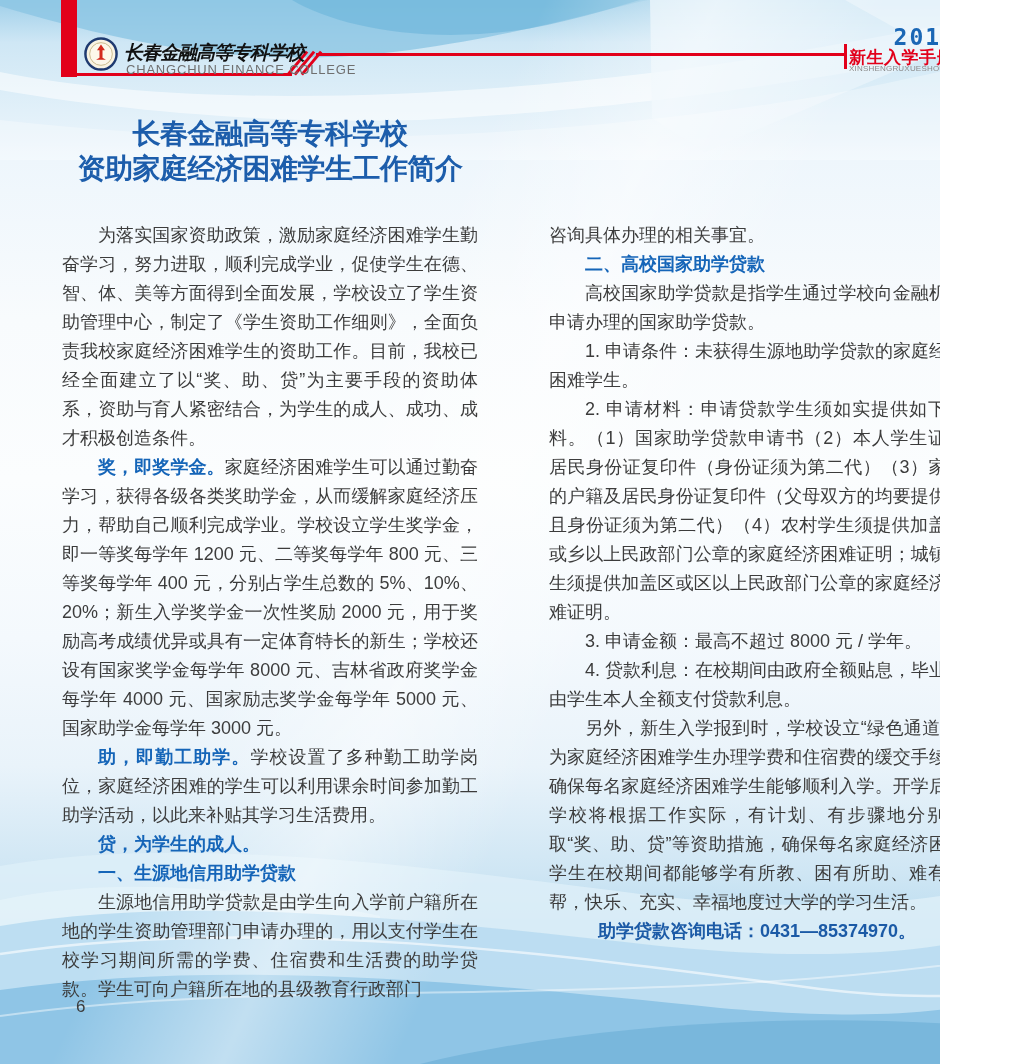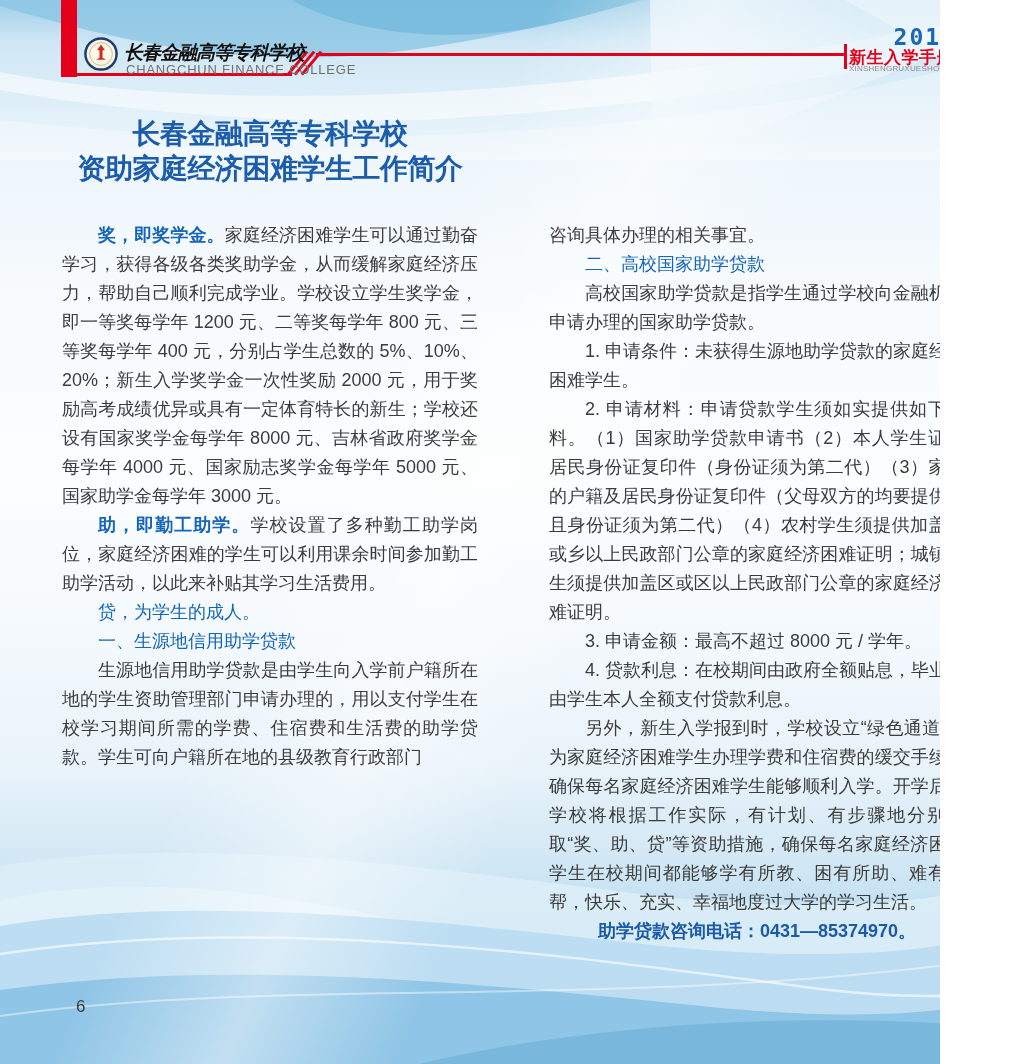--- a/index.html
+++ b/index.html
@@ -37,21 +37,21 @@
     font-size:28px;line-height:35px;letter-spacing:-.5px;}
 
   
   .col{position:absolute;top:221px;width:416px;font-size:18px;line-height:29px;color:#3c3c3c;
     text-align:justify;text-align-last:left;}
   #col-left{left:62px;}
   #col-right{left:549px;}
   .col p{margin:0;}
   .indent{text-indent:2em;}
   .lead{color:#1565b8;font-weight:bold;}
-  .h{color:#1565b8;font-weight:normal;text-indent:2em;}
+  .h{color:#1565b8;font-weight:bold;text-indent:2em;}
   .phone{color:#1b5aa6;font-weight:bold;text-align:center;text-align-last:center;}
 
   .pageno{position:absolute;font-size:17px;color:#3c3c3c;}
   #pageno-left{left:76px;top:997px;}
   #pageno-right{left:948px;top:1000px;}
 </style>
 </head>
 <body>
 
 <div id="stage">
@@ -99,20 +99,21 @@
   <div class="yr">2018</div>
   <div class="hb-cn">新生入学手册</div>
   <div class="hb-py">XINSHENGRUXUESHOUCE</div>
 
   <div class="title">
     <div>长春金融高等专科学校</div>
     <div>资助家庭经济困难学生工作简介</div>
   </div>
 
   <div class="col" id="col-left">
+    <p class="indent">为落实国家资助政策，激励家庭经济困难学生勤奋学习，努力进取，顺利完成学业，促使学生在德、智、体、美等方面得到全面发展，学校设立了学生资助管理中心，制定了《学生资助工作细则》，全面负责我校家庭经济困难学生的资助工作。目前，我校已经全面建立了以“奖、助、贷”为主要手段的资助体系，资助与育人紧密结合，为学生的成人、成功、成才积极创造条件。</p>
     <p class="indent"><b class="lead">奖，即奖学金。</b><span>家庭经济困难学生可以通过勤奋学习，获得各级各类奖助学金，从而缓解家庭经济压力，帮助自己顺利完成学业。学校设立学生奖学金，即一等奖每学年 1200 元、二等奖每学年 800 元、三等奖每学年 400 元，分别占学生总数的 5%、10%、20%；新生入学奖学金一次性奖励 2000 元，用于奖励高考成绩优异或具有一定体育特长的新生；学校还设有国家奖学金每学年 8000 元、吉林省政府奖学金每学年 4000 元、国家励志奖学金每学年 5000 元、国家助学金每学年 3000 元。</span></p>
     <p class="indent"><b class="lead">助，即勤工助学。</b><span>学校设置了多种勤工助学岗位，家庭经济困难的学生可以利用课余时间参加勤工助学活动，以此来补贴其学习生活费用。</span></p>
     <p class="h">贷，为学生的成人。</p>
     <p class="h">一、生源地信用助学贷款</p>
     <p class="indent">生源地信用助学贷款是由学生向入学前户籍所在地的学生资助管理部门申请办理的，用以支付学生在校学习期间所需的学费、住宿费和生活费的助学贷款。学生可向户籍所在地的县级教育行政部门</p>
   </div>
 
   <div class="col" id="col-right">
     <p>咨询具体办理的相关事宜。</p>
     <p class="h">二、高校国家助学贷款</p>

